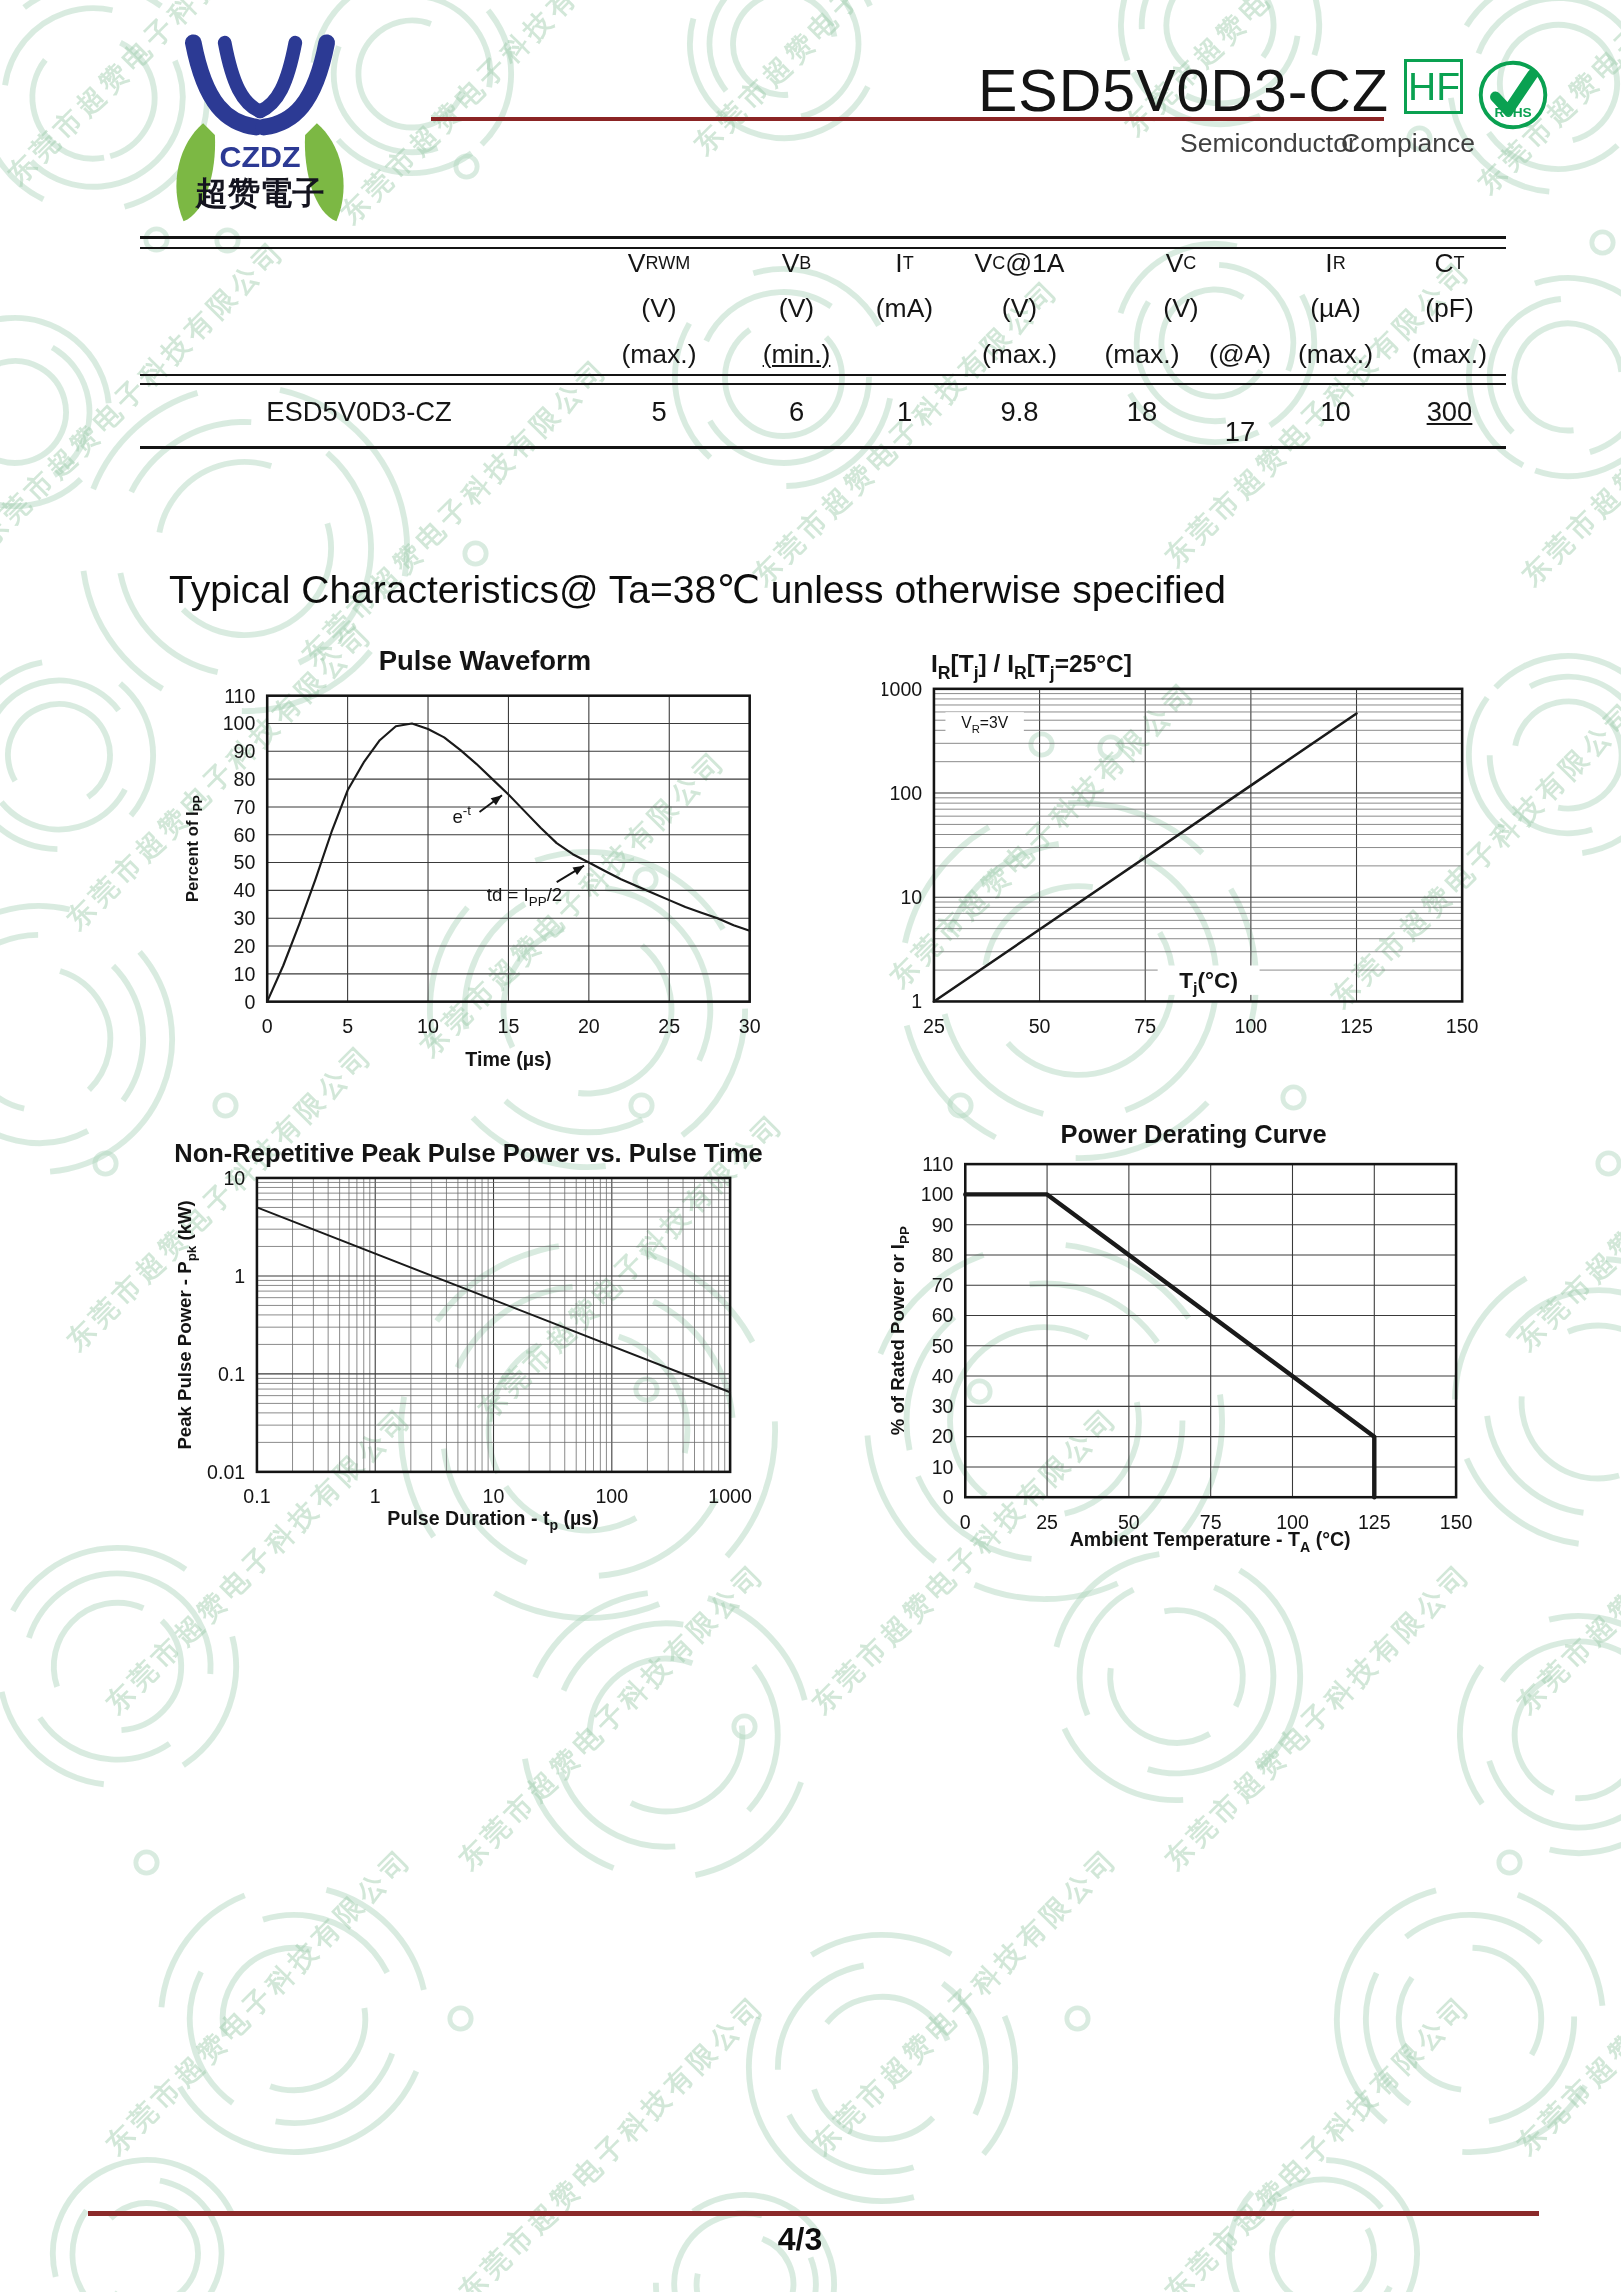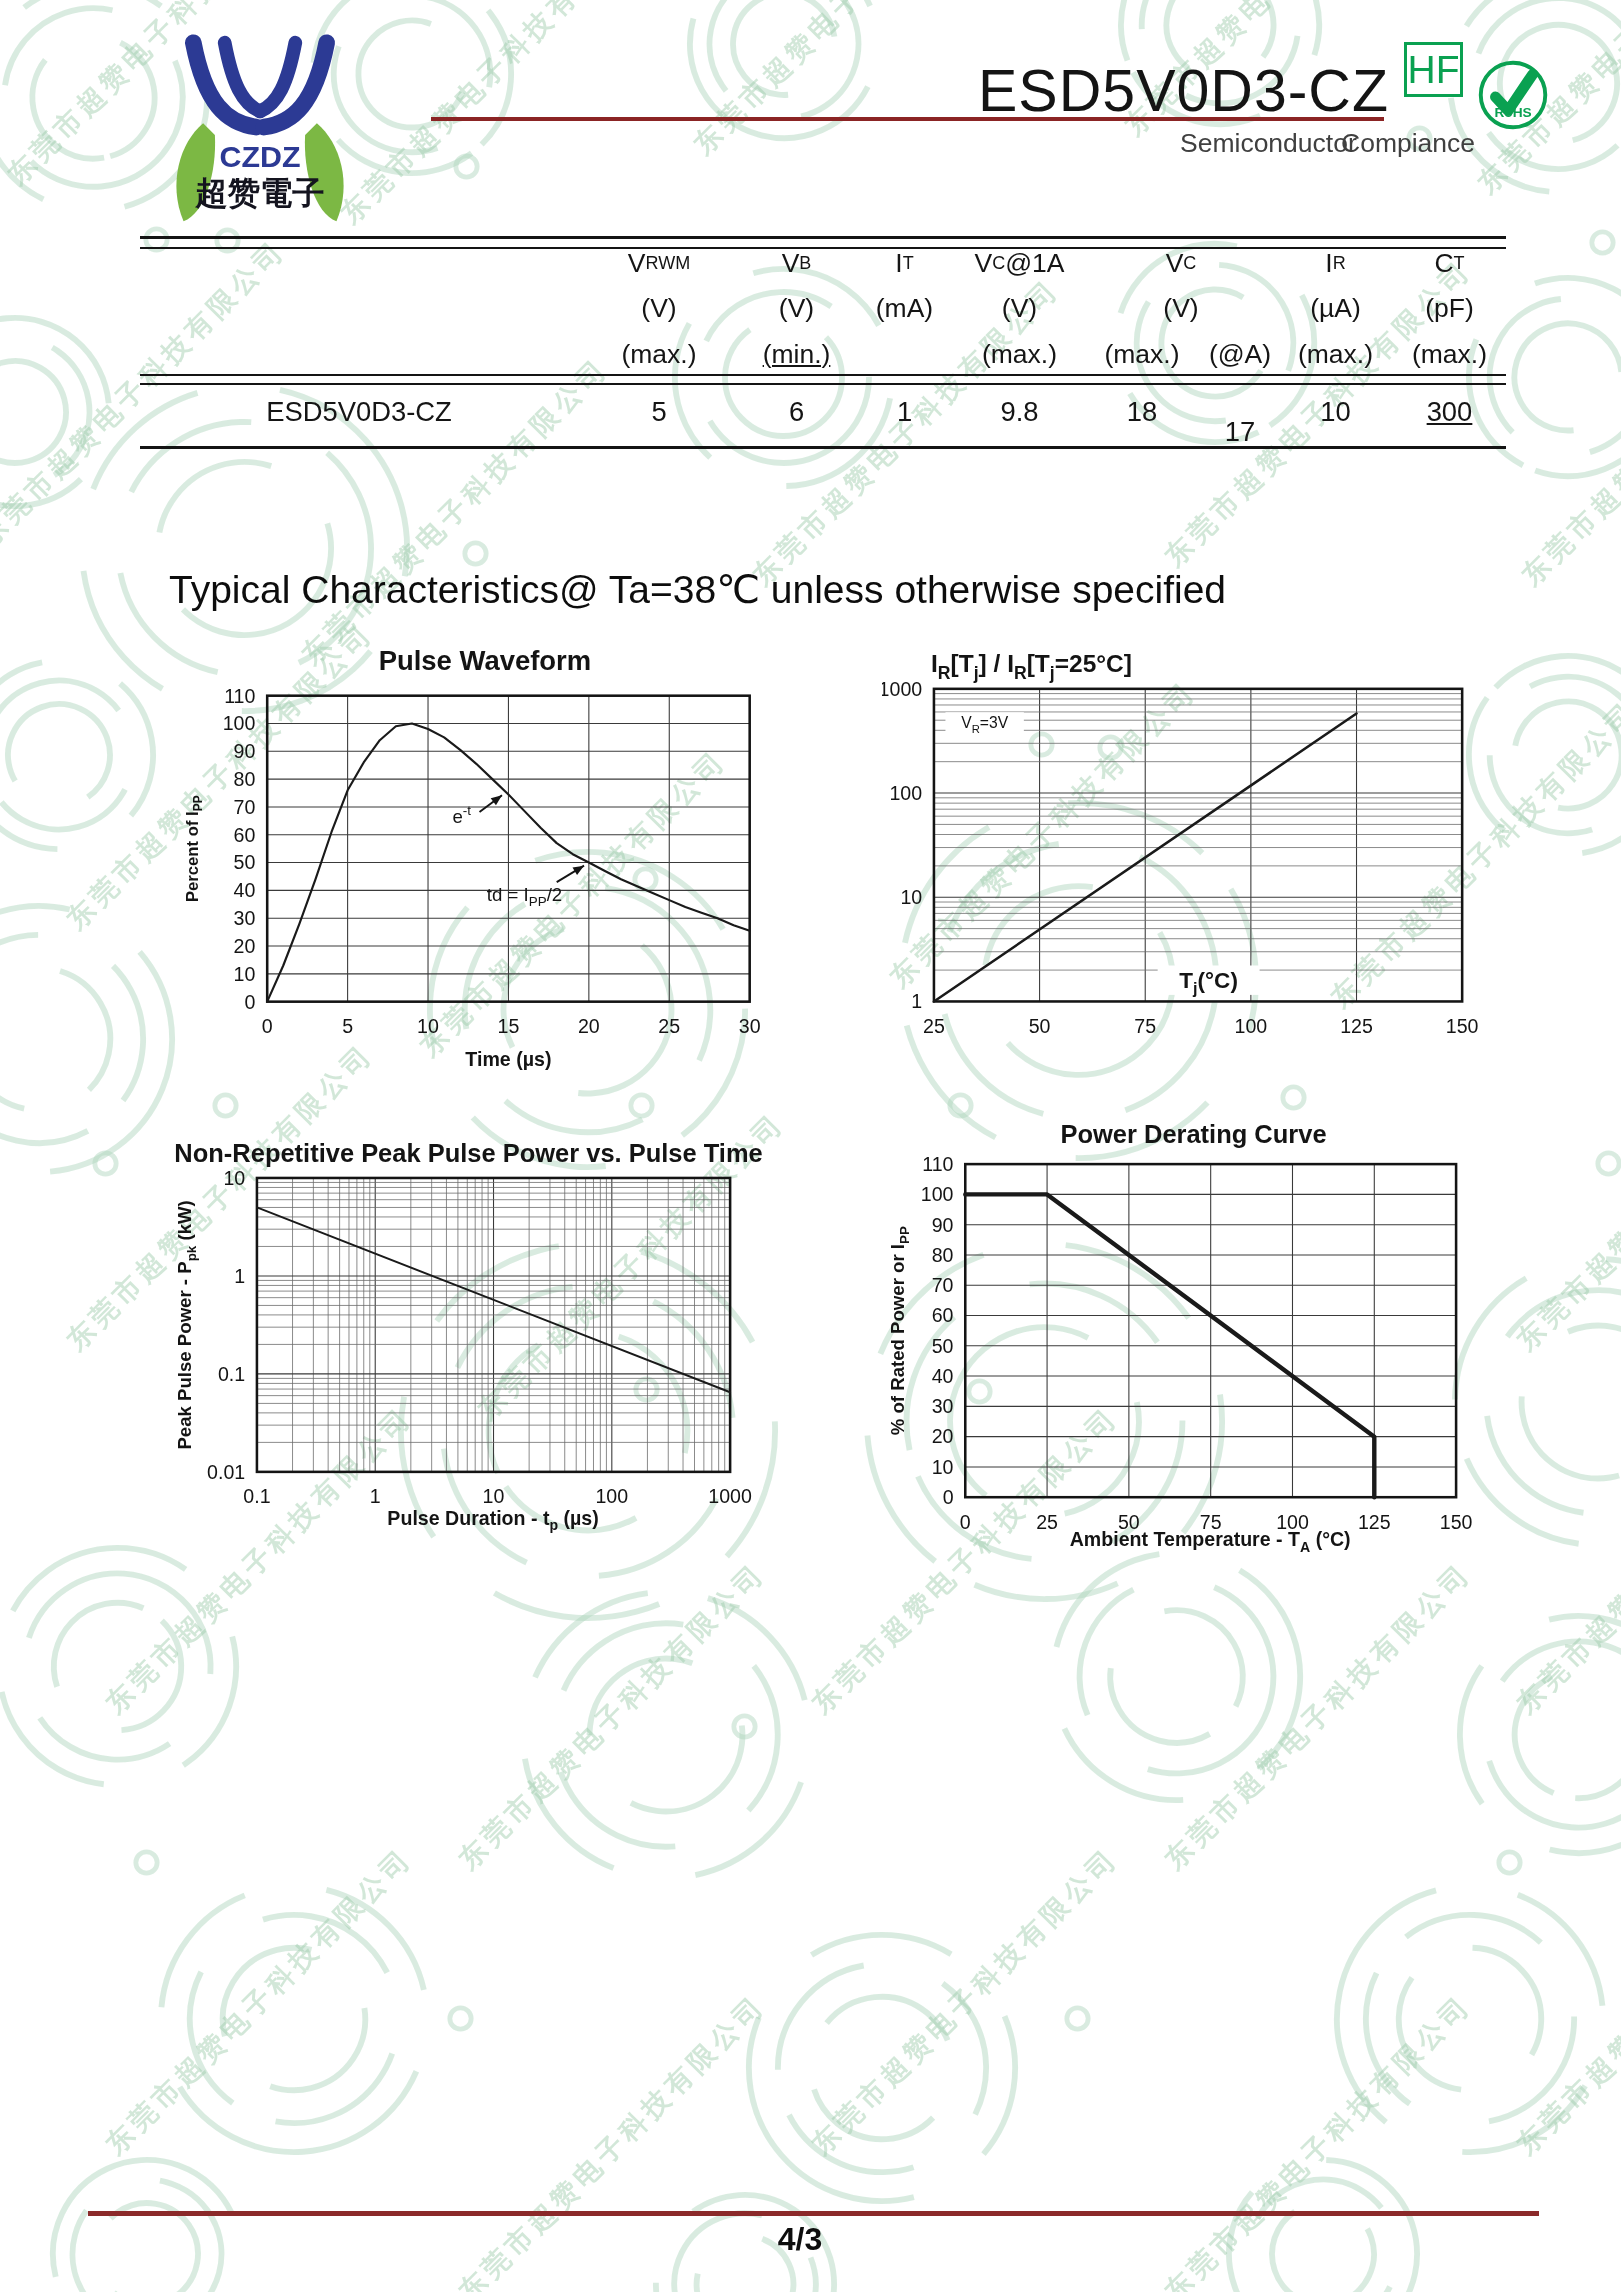--- a/index.html
+++ b/index.html
@@ -8,22 +8,22 @@
   .abs{position:absolute;}
   
   .wm-text{position:absolute;transform:rotate(-45deg);transform-origin:left top;
            font-size:27.4px;letter-spacing:4.9px;color:#9ccbaa;opacity:.45;white-space:nowrap;
            font-weight:bold;pointer-events:none;}
   .wm-svg{position:absolute;opacity:.45;pointer-events:none;}
   
   .doc-title{position:absolute;left:978px;top:57px;font-size:59px;letter-spacing:1px;color:#141414;}
   .title-rule{position:absolute;left:431px;top:117px;width:953px;height:3.9px;background:#8b2424;}
   .subtle{position:absolute;top:128px;font-size:26.5px;color:#404040;}
-  .hf-box{position:absolute;left:1404px;top:42px;width:53px;height:49px;border:3.9px solid #0aa151;
-          color:#0aa151;font-size:39px;display:flex;align-items:center;justify-content:center;}
+  .hf-box{position:absolute;left:1404px;top:59px;width:53px;height:49px;border:3.9px solid #0aa151;
+          color:#0aa151;font-size:39px;display:flex;align-items:center;justify-content:flex-end;}
   
   .spec-grid{position:absolute;left:140px;top:241px;width:1366px;display:grid;
              grid-template-columns:438px 162px 113px 103px 127px 118px 78px 113px 115px;
              grid-template-rows:44px 47px 44px 71px;}
   .spec-grid .cell{display:flex;align-items:center;justify-content:center;font-size:26.5px;color:#151515;}
   .spec-grid .cell sub{font-size:0.68em;}
   .spec-grid .data{font-size:27.4px;}
   .t-line{position:absolute;left:140px;width:1366px;}
   .t-top{top:236px;height:7.8px;border-top:3.9px solid #141414;border-bottom:2px solid #141414;}
   .t-mid{top:374px;height:6.9px;border-top:2px solid #141414;border-bottom:2px solid #141414;}

